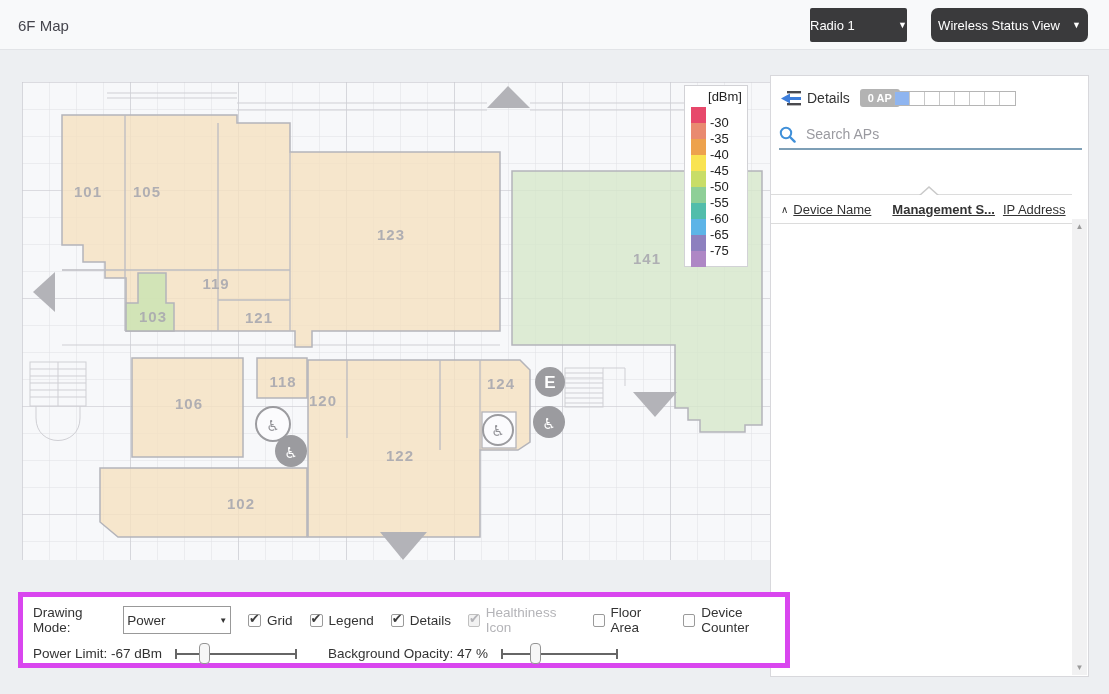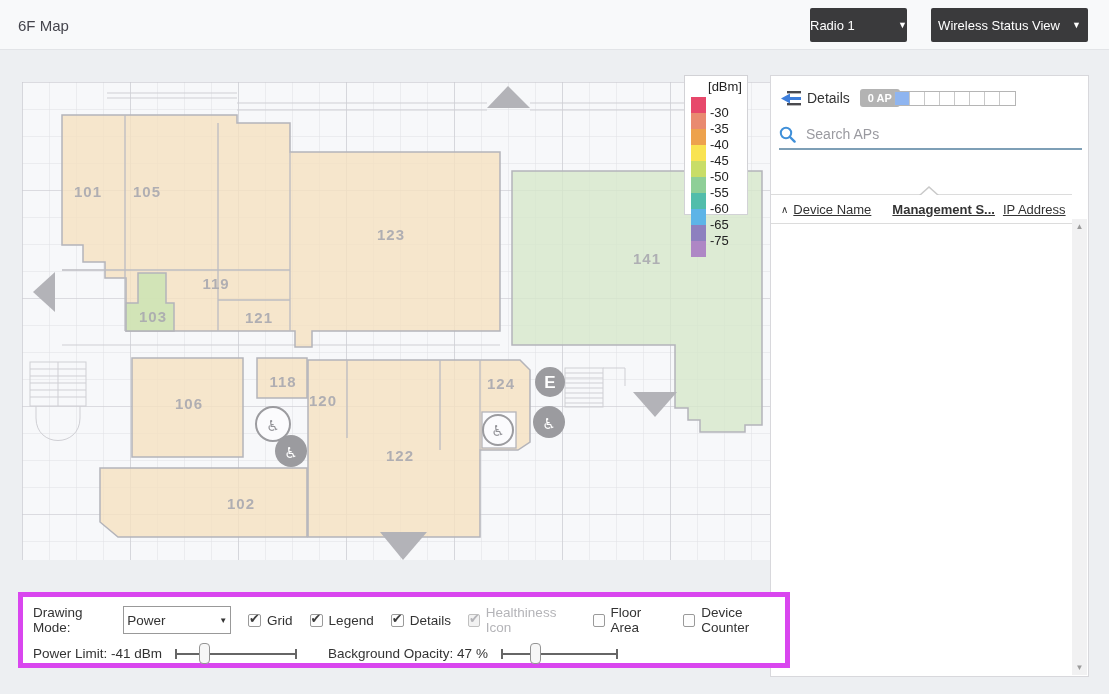--- a/index.html
+++ b/index.html
@@ -21,42 +21,42 @@
   }
   .dark-btn {
     position:absolute; top:8px; height:34px;
     background:#3a3a3c; color:#fff; border:none; border-radius:2px;
     font-family:"Liberation Sans",sans-serif; font-size:13px;
     display:flex; align-items:center; justify-content:center; gap:12px;
     cursor:pointer;
   }
   .dark-btn .caret { font-size:9px; line-height:1; }
   #radio-btn { right:202px; width:97px;justify-content:space-between; }
-  #view-btn  { right:21px;  width:157px; }
+  #view-btn  { right:21px;  width:157px;border-radius:7px; }
 
   
   .map-svg { position:absolute; left:22px; top:82px; }
   .room  { fill-opacity:.8; stroke:#b4b4ba; stroke-width:1.5; }
   .wall  { stroke:#bcbcc2; stroke-width:1.3; fill:none; }
   .thin  { stroke:#cfcfd4; stroke-width:1;  fill:none; }
   .cutout{ fill:#fbfbfd; stroke:#b4b4ba; stroke-width:1.3; }
   .tri   { fill:#b3b3b8; }
   .icon-circle { fill:#9b9b9f; }
   .icon-circle-outline { fill:#fbfbfd; stroke:#9b9b9f; stroke-width:2; }
   .rlabel {
     font:bold 15px "Liberation Sans",sans-serif;
     fill:#a9a9b0; letter-spacing:1px; text-anchor:middle; opacity:.9;
   }
   .glyph-white { font:15px "DejaVu Sans",sans-serif; fill:#ffffff; text-anchor:middle; }
   .glyph-gray  { font:15px "DejaVu Sans",sans-serif; fill:#949499; text-anchor:middle; }
   .elev-label  { font:bold 17px "Liberation Sans",sans-serif; fill:#fff; text-anchor:middle; }
 
   
   .legend {
-    position:absolute; left:684px; top:75px; width:64px; height:140px;
+    position:absolute; left:684px; top:85px; width:64px; height:182px;
     background:#fff; border:1px solid #d2d2d6; z-index:4;
   }
   .legend-title { position:absolute; right:5px; top:3px; font-size:13px; color:#222; }
   .legend-swatches { position:absolute; left:6px; top:21px; }
   .legend-swatches .sw { width:15px; height:16px; }
   .legend-labels { position:absolute; left:25px; top:29px; }
   .legend-labels .lab { height:16px; line-height:16px; font-size:13px; color:#222; }
 
   
   .details-panel {
@@ -380,21 +380,21 @@
     </label>
     <label class="cb">
       <span class="box">
           <span class="g"></span>
         </span>
       <span>Device Counter</span>
     </label>
   </div>
 
   <div class="ctl-row2">
-    <span class="ctl-label">Power Limit: -41 dBm</span>
+    <span class="ctl-label">Power Limit: -67 dBm</span>
     <div class="slider" id="slider-power">
       <span class="tick-l"></span>
       <span class="track"></span>
       <span class="tick-r"></span>
       <span class="handle"></span>
     </div>
     <span class="ctl-label gap-left">Background Opacity: 47 %</span>
     <div class="slider" id="slider-opacity">
       <span class="tick-l"></span>
       <span class="track"></span>

